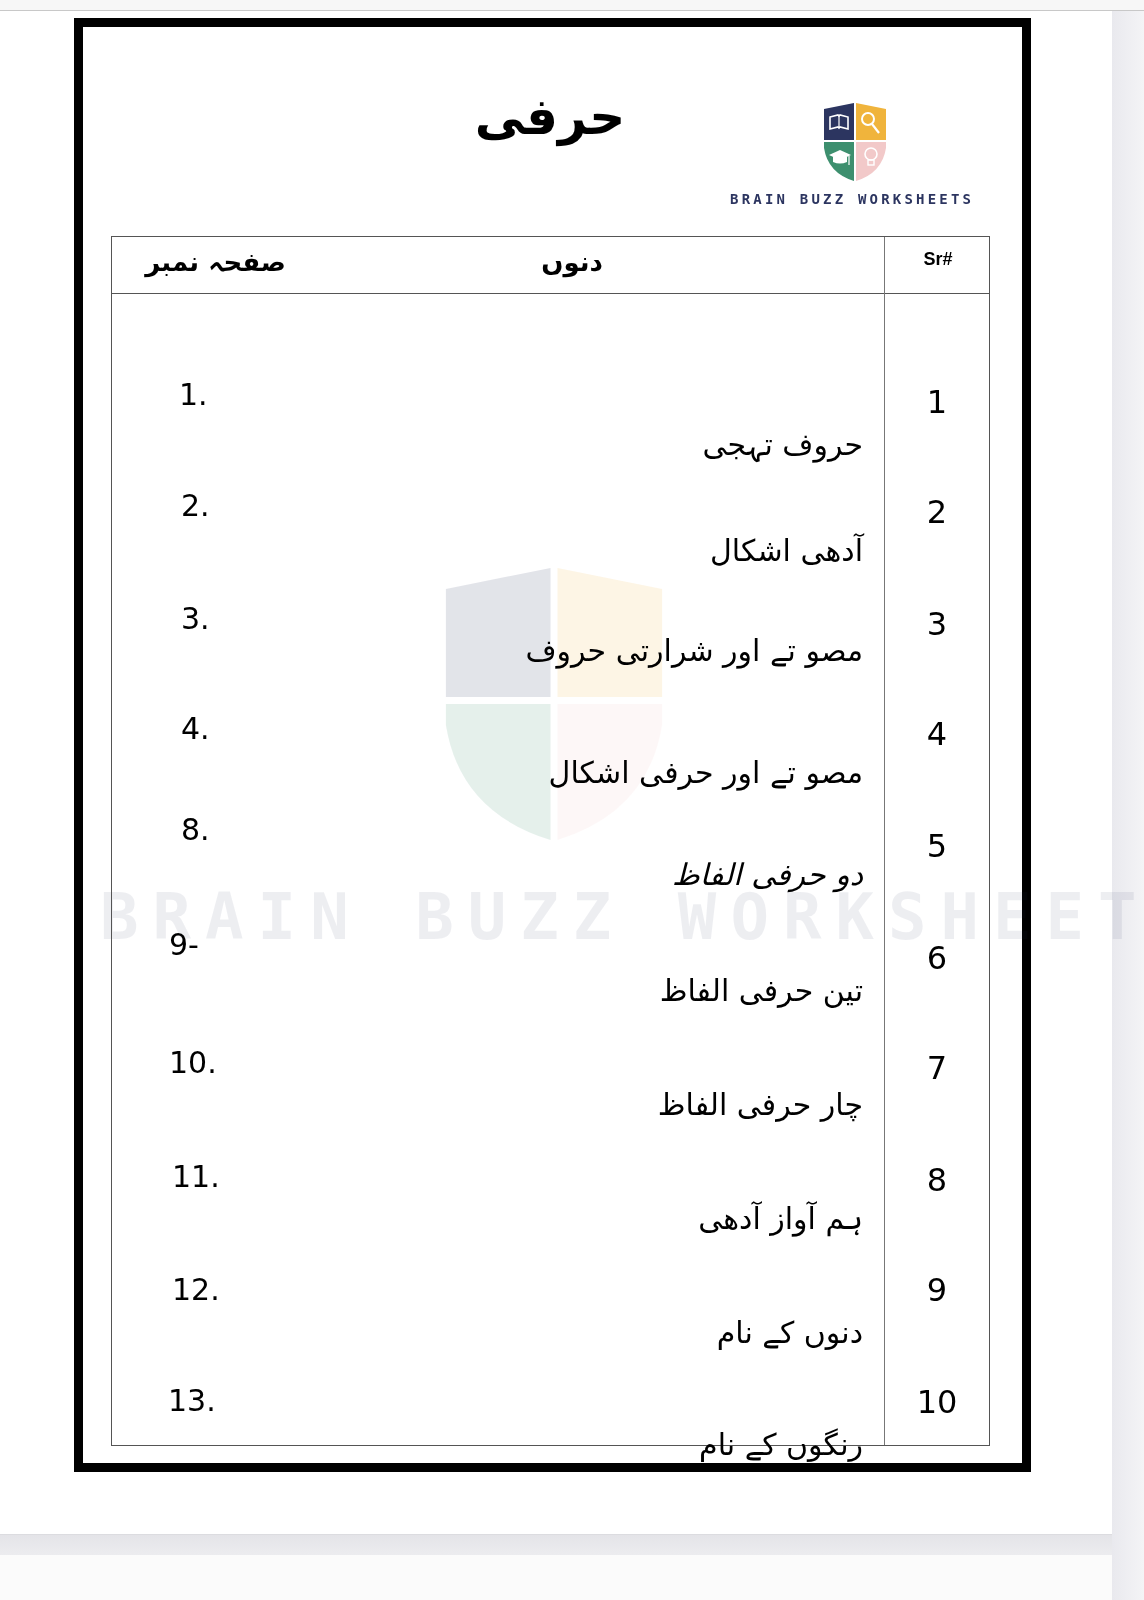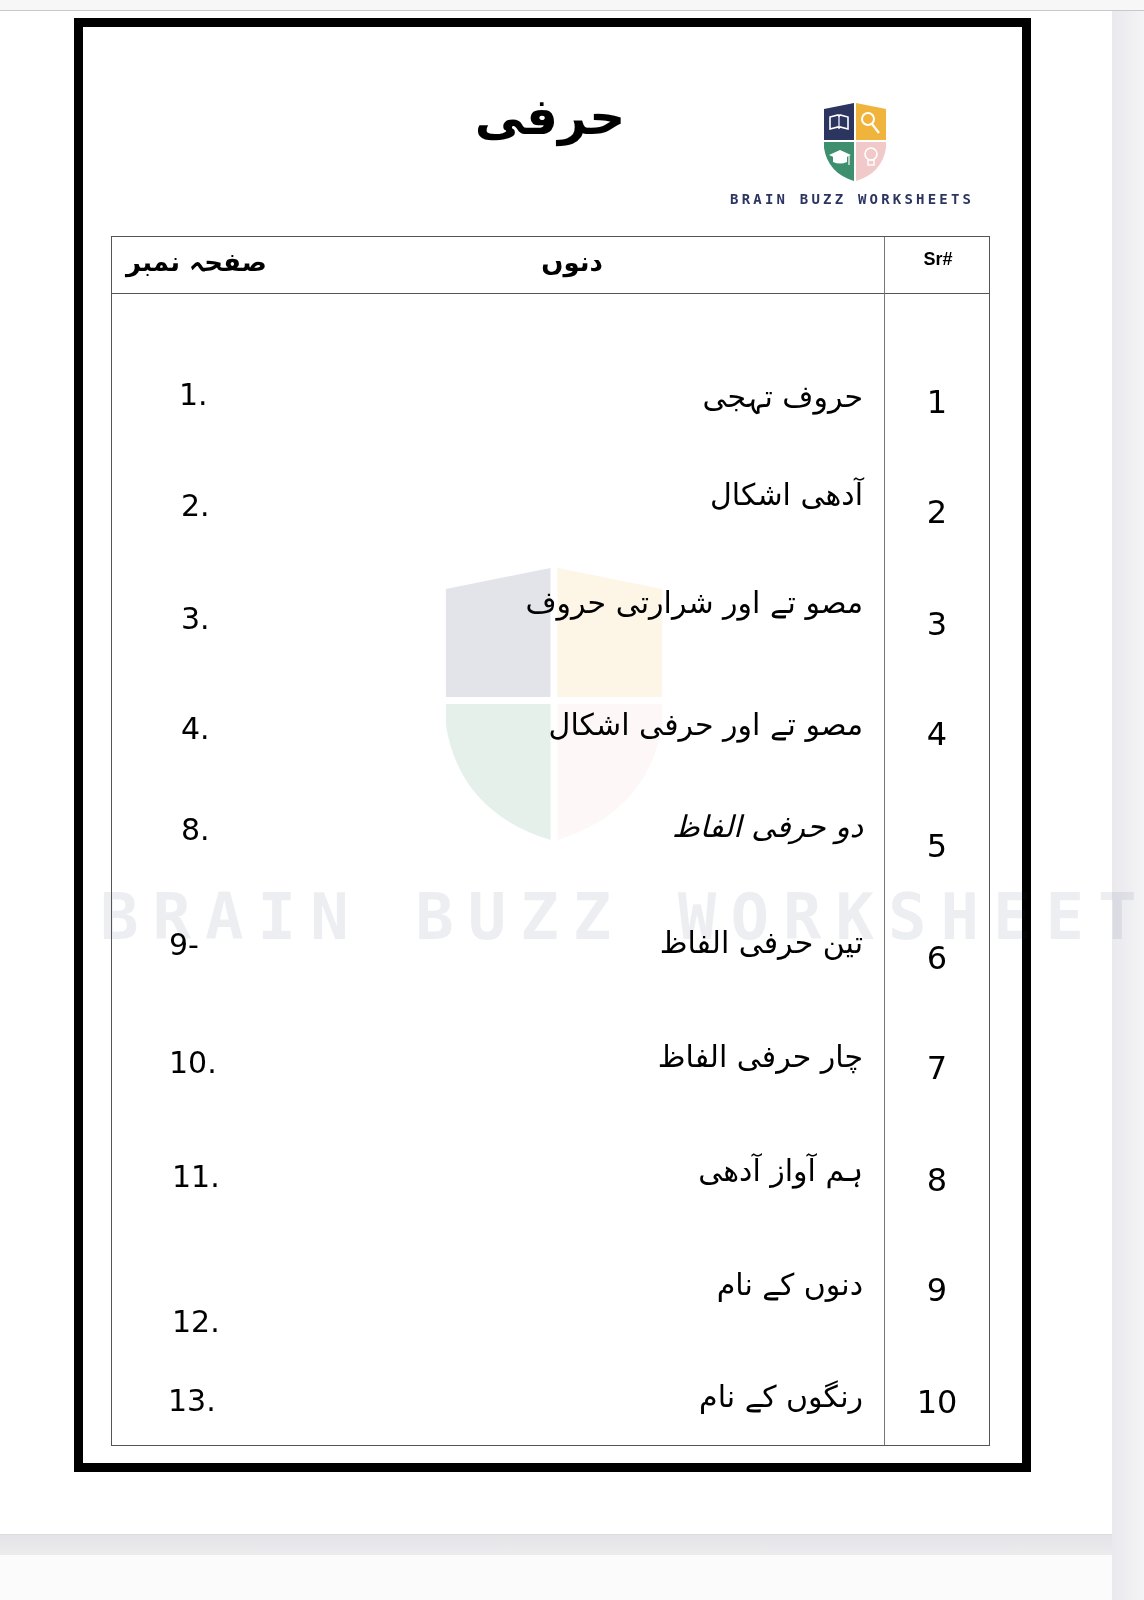--- a/index.html
+++ b/index.html
@@ -41,26 +41,26 @@
   .toc-table {
     position: absolute; left: 111px; top: 236px; width: 877px; height: 1208px;
     border: 1px solid #555;
   }
   .header-row {
     position: absolute; left: 0; top: 0; width: 877px; height: 56px;
     border-bottom: 1px solid #555;
   }
   .col-divider { position: absolute; left: 772px; top: 0; width: 1px; height: 1208px; background: #777; }
   .hdr { position: absolute; top: 10px; font-weight: bold; font-size: 26px; color: #000; }
-  .hdr-page { left: 14px; width: 160px; direction: rtl; text-align: left; }
+  .hdr-page { left: 14px; width: 160px; direction: rtl; text-align: right; }
   .hdr-title { left: 400px; width: 120px; text-align: center; direction: rtl; }
   .hdr-sr { left: 786px; width: 80px; text-align: center; font-family: "Liberation Sans", sans-serif; font-size: 18px; top: 12px; }
 
   .row-page { position: absolute; font-family: "DejaVu Sans", sans-serif; font-size: 30px; color: #000; }
-  .row-title { position: absolute; right: 126px; font-size: 30px; color: #000; direction: rtl; text-align: right; white-space: nowrap; }
+  .row-title { position: absolute; right: 126px; font-size: 30px; color: #000; direction: rtl; text-align: right; white-space: nowrap; margin-top: 48px; }
   .row-sr { position: absolute; left: 775px; width: 100px; text-align: center; font-size: 32px; color: #000; }
 </style>
 </head>
 <body>
 
 <div class="top-strip"></div>
 <div class="right-strip"></div>
 <div class="bottom-strip"></div>
 <div class="below-page"></div>
 
@@ -105,21 +105,21 @@
   </div>
   <div class="col-divider"></div>
 
   <div>
     <div class="row-page" style="left:67px; top:140px;">1.</div>
     <div class="row-title" style="top:142px;">حروف تہجی</div>
     <div class="row-sr" style="top:146px;">1</div>
   </div>
   <div>
     <div class="row-page" style="left:69px; top:251px;">2.</div>
-    <div class="row-title" style="top:240px;">آدھی اشکال</div>
+    <div class="row-title" style="top:248px;">آدھی اشکال</div>
     <div class="row-sr" style="top:256px;">2</div>
   </div>
   <div>
     <div class="row-page" style="left:69px; top:364px;">3.</div>
     <div class="row-title" style="top:348px;">مصو تے اور  شرارتی حروف</div>
     <div class="row-sr" style="top:368px;">3</div>
   </div>
   <div>
     <div class="row-page" style="left:69px; top:474px;">4.</div>
     <div class="row-title" style="top:470px;">مصو تے اور حرفی اشکال</div>
@@ -139,21 +139,21 @@
     <div class="row-page" style="left:57px; top:808px;">10.</div>
     <div class="row-title" style="top:802px;">چار حرفی الفاظ</div>
     <div class="row-sr" style="top:812px;">7</div>
   </div>
   <div>
     <div class="row-page" style="left:60px; top:922px;">11.</div>
     <div class="row-title" style="top:916px;">ہم آواز آدھی</div>
     <div class="row-sr" style="top:924px;">8</div>
   </div>
   <div>
-    <div class="row-page" style="left:60px; top:1035px;margin-top:32px;">12.</div>
+    <div class="row-page" style="left:60px; top:1035px;">12.</div>
     <div class="row-title" style="top:1030px;">دنوں کے نام</div>
     <div class="row-sr" style="top:1034px;">9</div>
   </div>
   <div>
     <div class="row-page" style="left:56px; top:1146px;">13.</div>
     <div class="row-title" style="top:1142px;">رنگوں کے نام</div>
     <div class="row-sr" style="top:1146px;text-align:center;">10</div>
   </div>
 </div>
 

